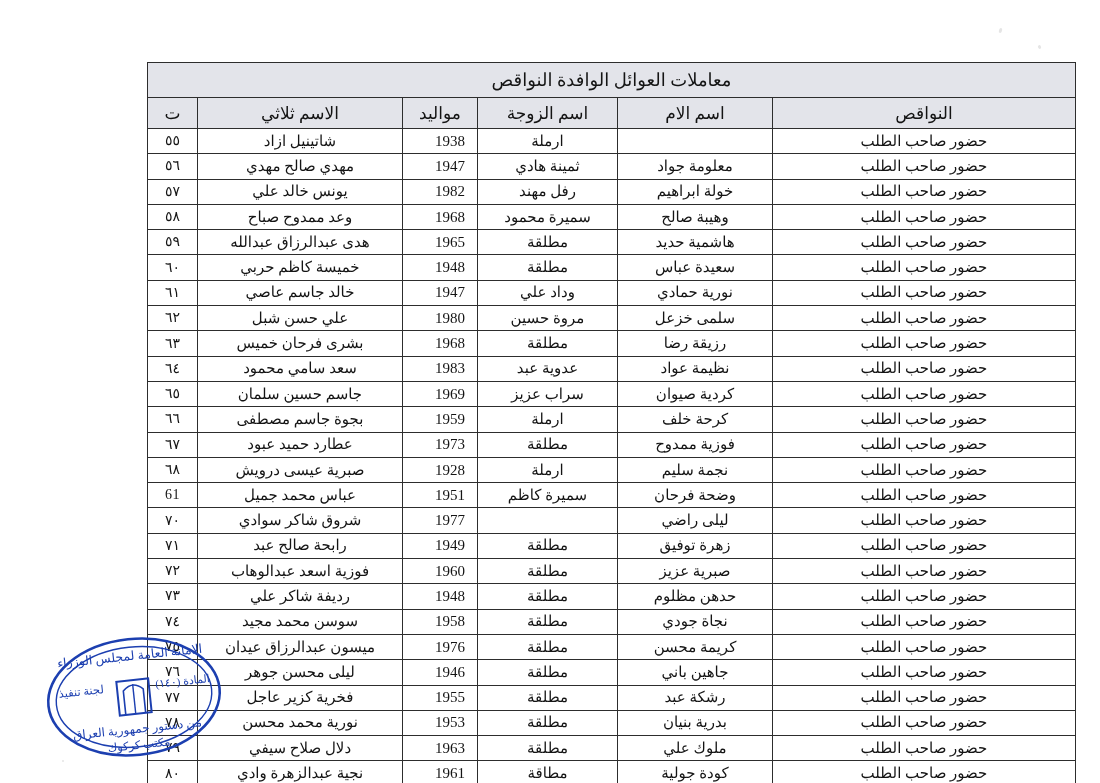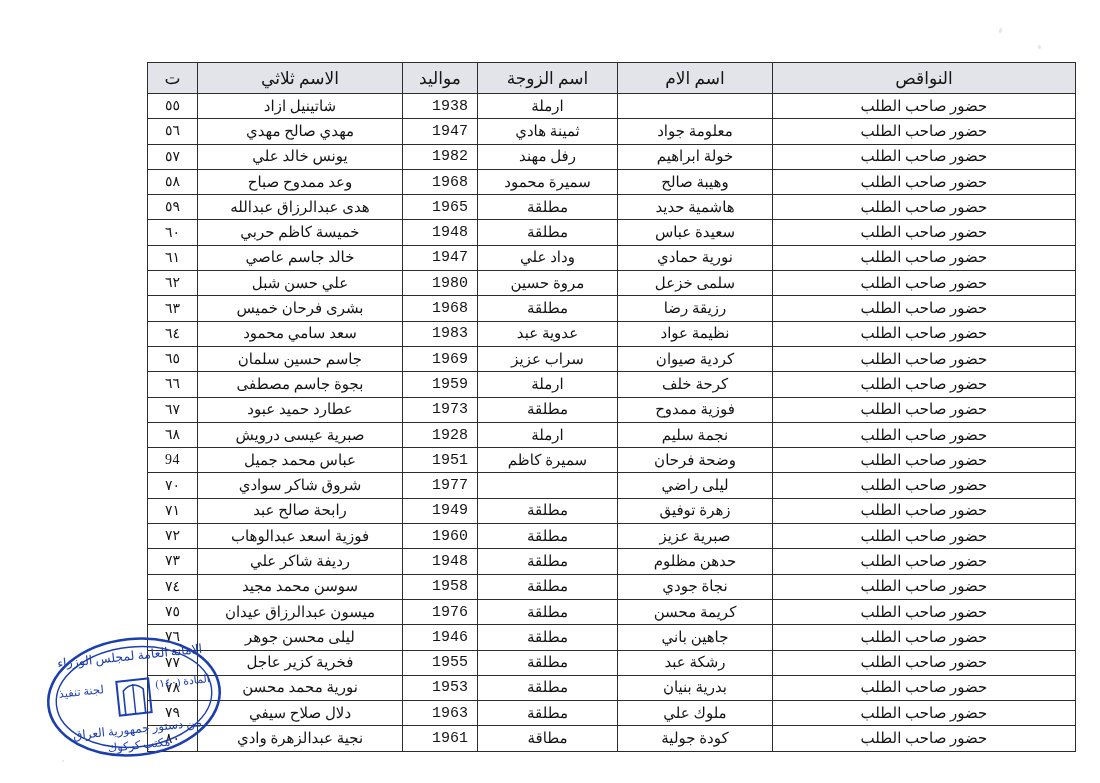--- a/index.html
+++ b/index.html
@@ -73,21 +73,21 @@
     font-size: 15px;
     line-height: 1;
     color: #141414;
   }
   tr.body-row td.c-idx {
     font-size: 14px;
     letter-spacing: .5px;
     margin-top: 16px;
   }
   tr.body-row td.c-name { font-size: 15px; }
-  tr.body-row td.c-year { font-size: 15px; font-family: Liberation Mono, monospace; padding-left: 20px; }
+  tr.body-row td.c-year { font-size: 15px; font-family: Liberation Serif, serif; padding-left: 20px; }
   tr.body-row td.c-notes { font-size: 15px; border-radius: 10px; }
 
   
   col.w-idx   { width: 50px; }
   col.w-name  { width: 205px; }
   col.w-year  { width: 75px; }
   col.w-wife  { width: 140px; }
   col.w-mom   { width: 155px; }
   col.w-notes { width: 303px; }
 
@@ -117,20 +117,23 @@
   <table class="sheet">
     <colgroup>
       <col class="w-notes">
       <col class="w-mom">
       <col class="w-wife">
       <col class="w-year">
       <col class="w-name">
       <col class="w-idx">
     </colgroup>
     <tbody id="table-body">
+      <tr class="title-row">
+        <td colspan="6">معاملات العوائل الوافدة النواقص</td>
+      </tr>
       <tr class="head-row">
         <td>النواقص</td>
         <td>اسم الام</td>
         <td>اسم الزوجة</td>
         <td>مواليد</td>
         <td>الاسم ثلاثي</td>
         <td>ت</td>
       </tr>
     <tr class="body-row">
           <td class="c-notes">حضور صاحب الطلب</td>
@@ -243,21 +246,21 @@
           <td class="c-year">1928</td>
           <td class="c-name">صبرية عيسى درويش</td>
           <td class="c-idx">٦٨</td>
         </tr>
         <tr class="body-row">
           <td class="c-notes">حضور صاحب الطلب</td>
           <td class="c-mom">وضحة فرحان</td>
           <td class="c-wife">سميرة كاظم</td>
           <td class="c-year">1951</td>
           <td class="c-name">عباس محمد جميل</td>
-          <td class="c-idx">94</td>
+          <td class="c-idx">61</td>
         </tr>
         <tr class="body-row">
           <td class="c-notes">حضور صاحب الطلب</td>
           <td class="c-mom">ليلى راضي</td>
           <td class="c-wife"></td>
           <td class="c-year">1977</td>
           <td class="c-name">شروق شاكر سوادي</td>
           <td class="c-idx">٧٠</td>
         </tr>
         <tr class="body-row">

